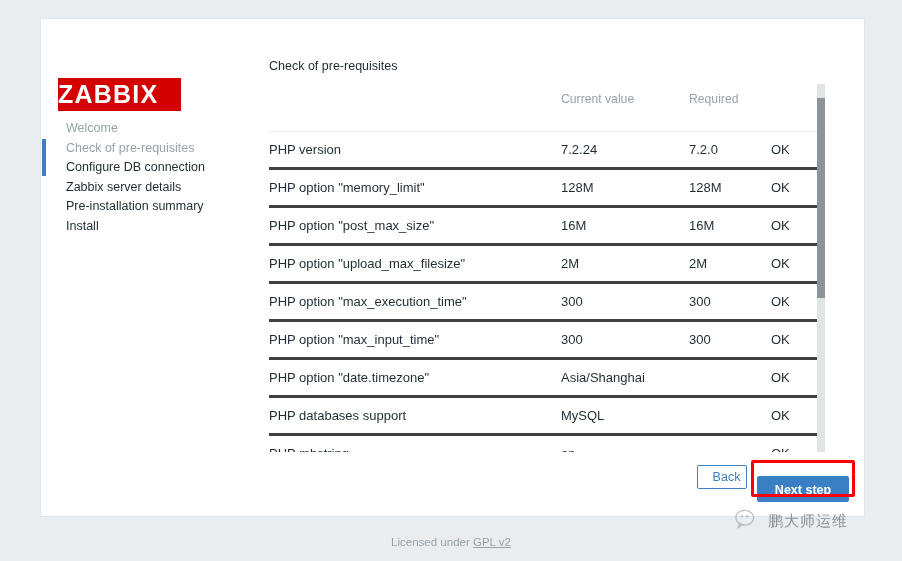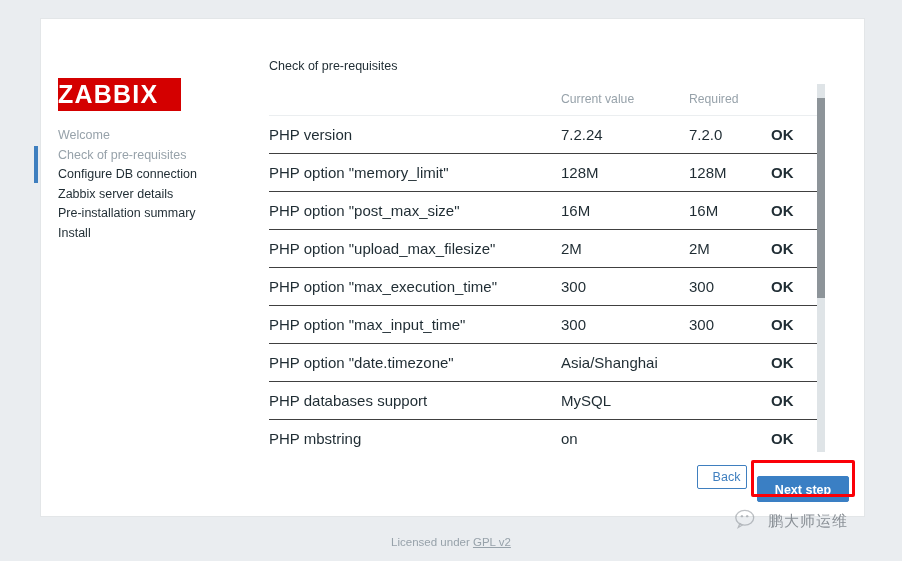--- a/index.html
+++ b/index.html
@@ -38,23 +38,22 @@
     font-size: 25px;
     font-weight: bold;
     letter-spacing: 1.2px;
     line-height: 33px;
     text-align: left;
     margin-top: 25px;
   }
 
   .steps {
     position: absolute;
-    left: 17px; top: 100px;
+    left: 25px; top: 100px;
     width: 200px;
-    margin-top: 7px;
   }
   .step {
     font-size: 12.5px;
     line-height: 19.5px;
     color: #1f2c33;
     white-space: nowrap;
   }
   .step.done   { color: #97a2aa; }
   .step.active { color: #97a2aa; }
 
@@ -89,41 +88,41 @@
   table.prereq {
     width: 548px;
     border-collapse: collapse;
     table-layout: fixed;
   }
   table.prereq th {
     font-size: 12.2px;
     font-weight: normal;
     color: #97a2aa;
     text-align: left;
-    padding: 8px 0 9px 0;
+    padding: 8px 0 25px 0;
     border-bottom: 1px solid #ebeef0;
     margin-top: 25px;
   }
   table.prereq td {
-    font-size: 15px;
+    font-size: 13px;
     color: #1f2c33;
     text-align: left;
     padding: 10px 0 10px 0;
-    border-bottom: 1px solid #404040;
+    border-bottom: 3px solid #404040;
     white-space: nowrap;
     overflow: hidden;
   }
   col.c-name { width: 292px; }
   col.c-cur  { width: 128px; }
   col.c-req  { width: 82px; }
   col.c-stat { width: 46px; }
 
   td.name { padding-left: 6px; }
   td.status, th.status { color: #59db8f; }
-  td.status { color: #339900; font-weight: bold; }
+  td.status { color: #339900; }
 
   
   .sb-track {
     position: absolute;
     left: 548px; top: 65px;
     width: 8px; height: 368px;
     background: #dfe4e7;
   }
   .sb-thumb {
     position: absolute;

